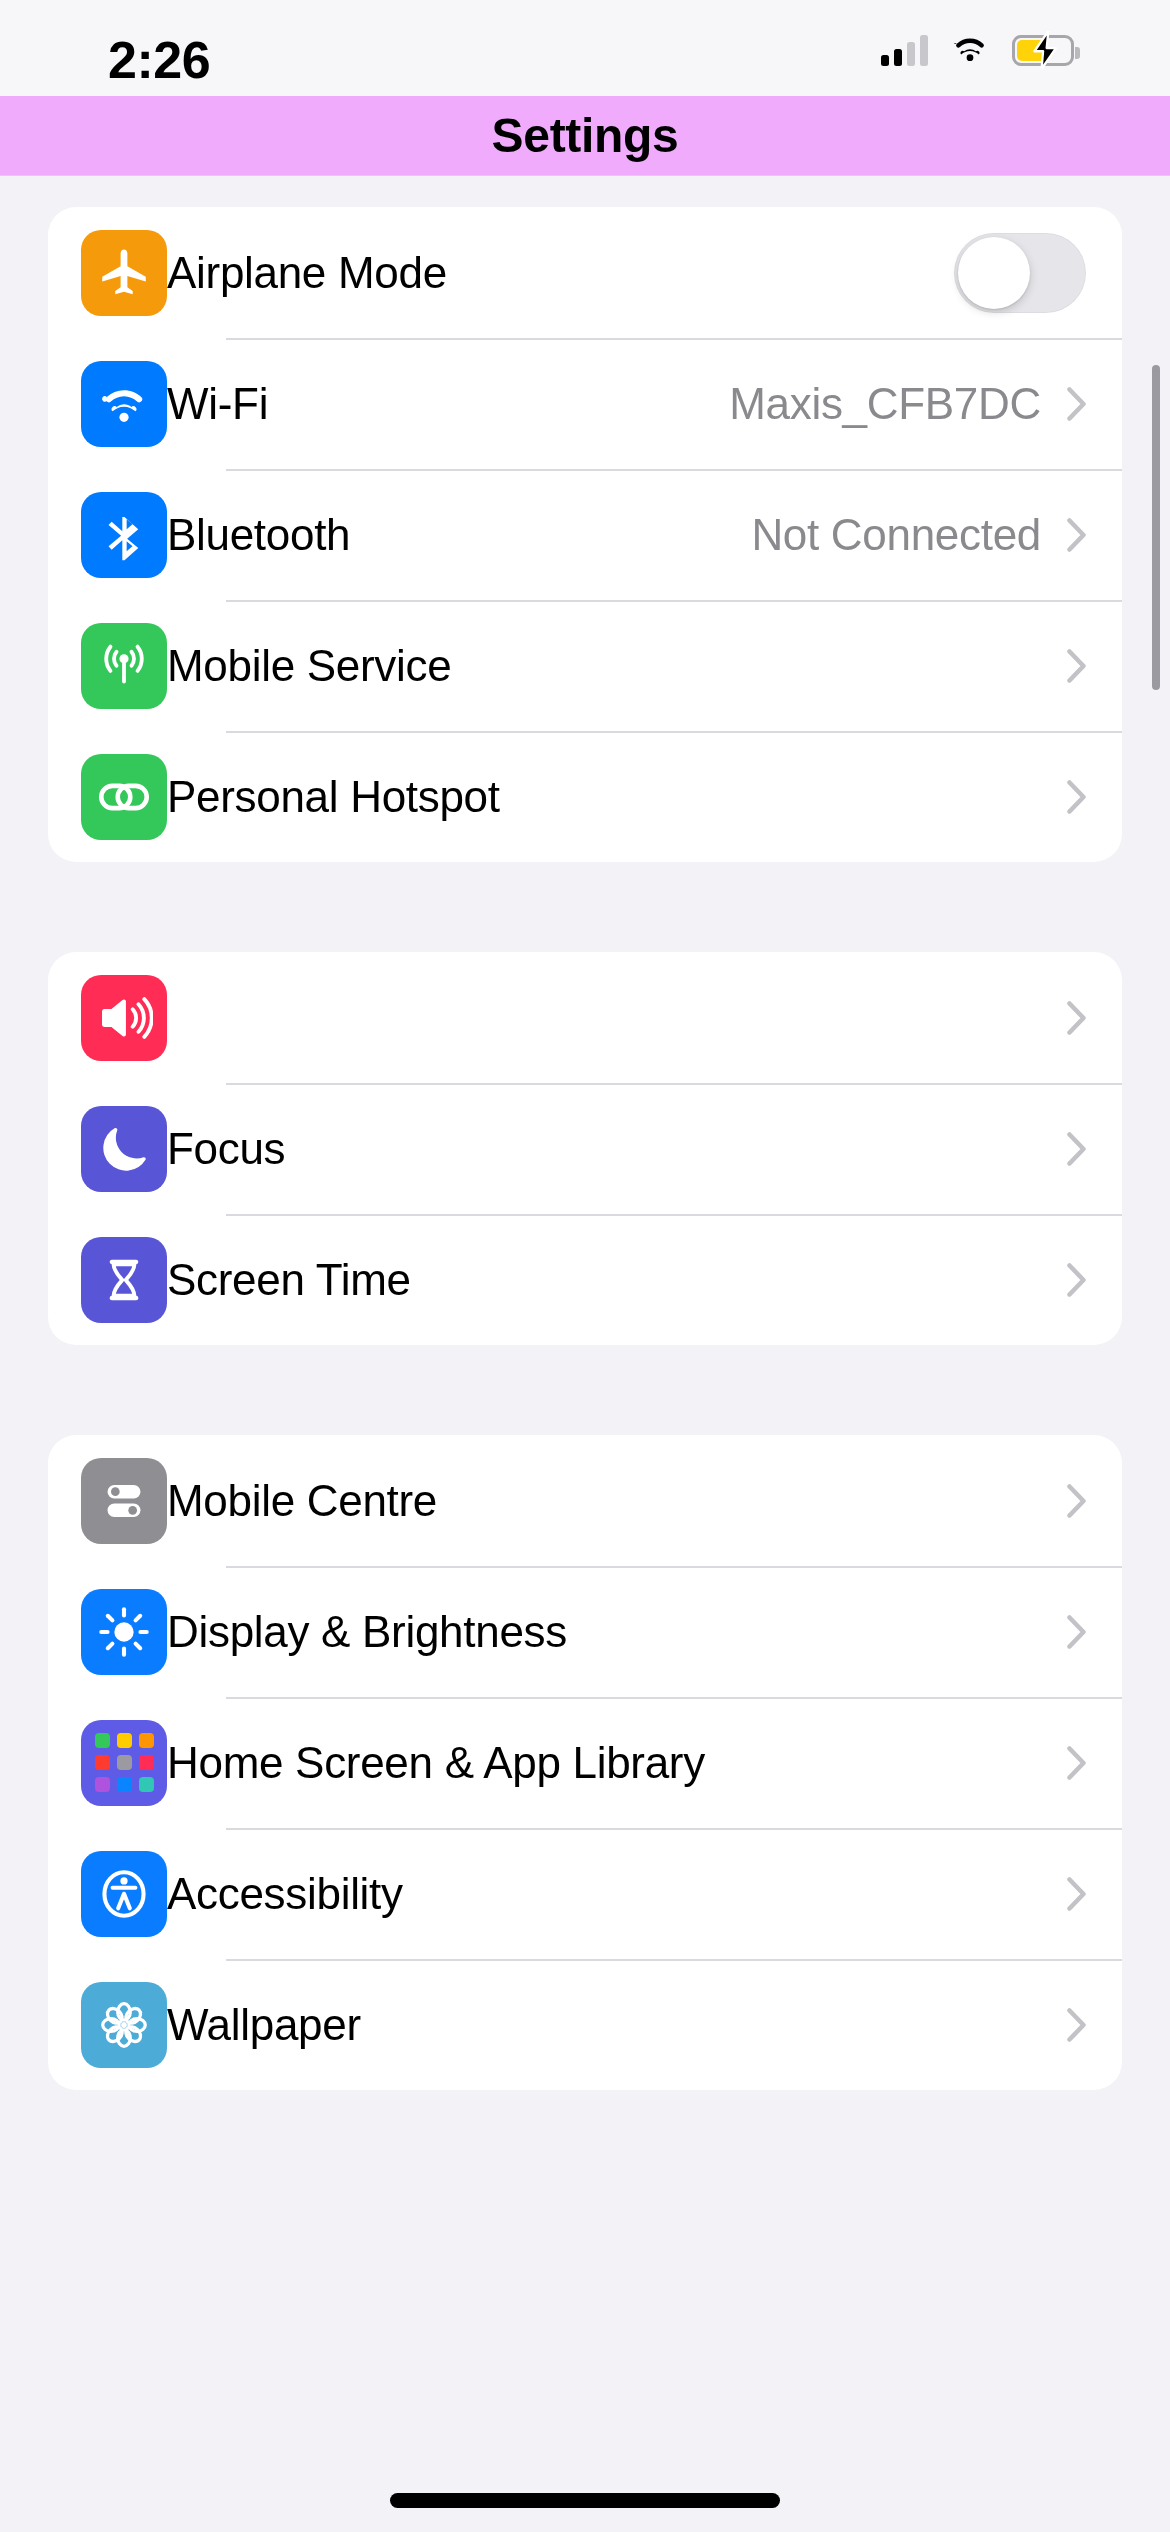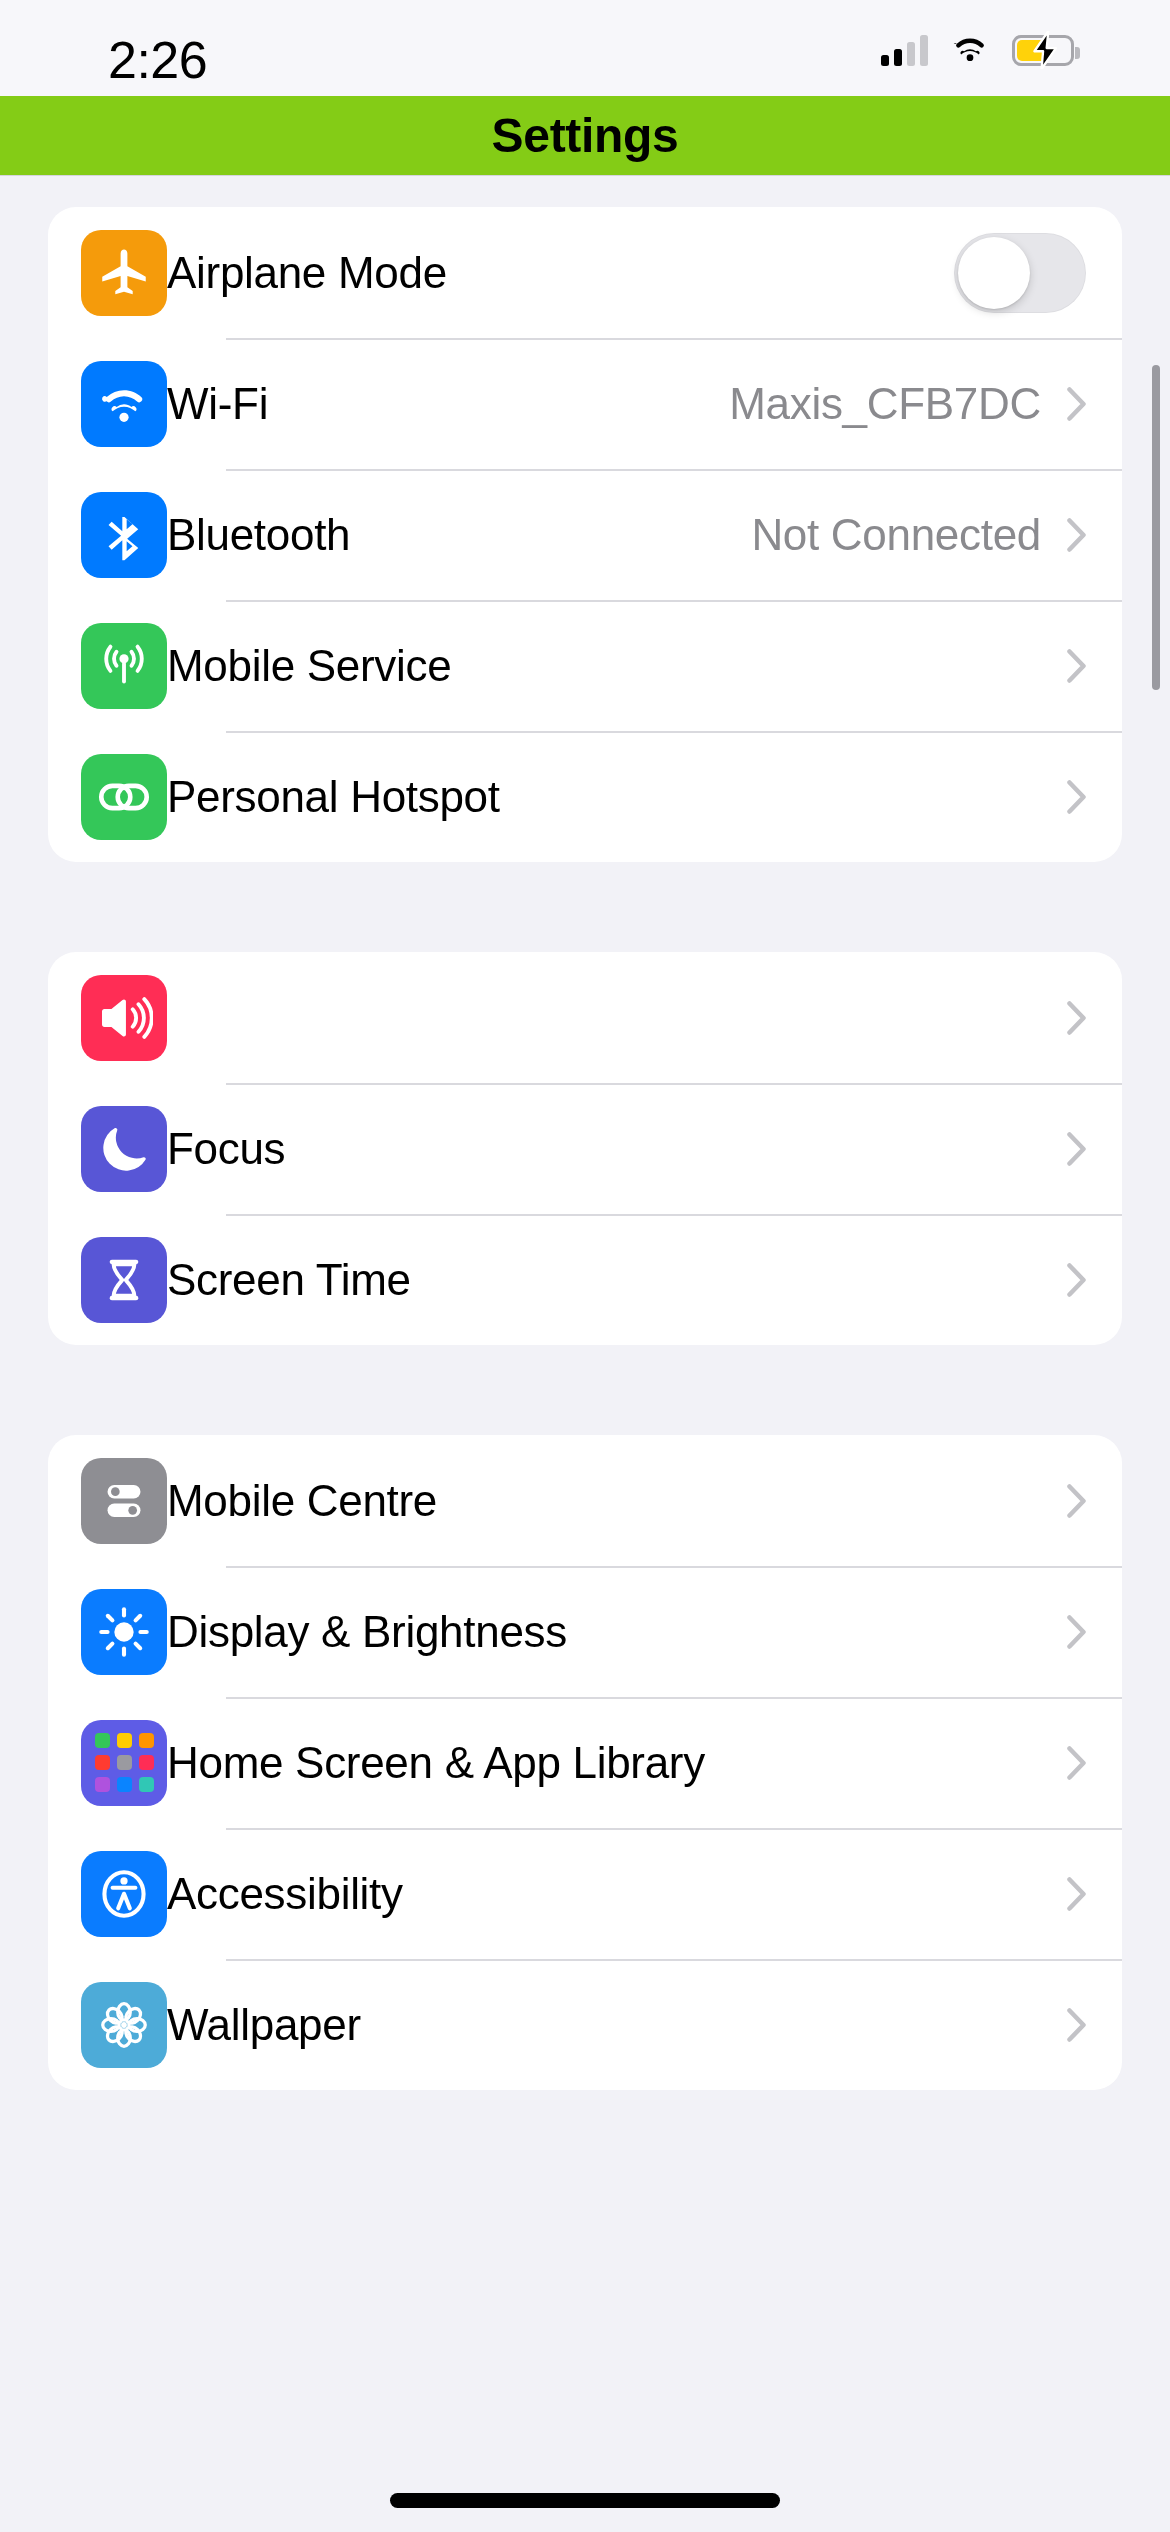--- a/index.html
+++ b/index.html
@@ -13,21 +13,21 @@
   #screen { position:relative; width:1170px; height:2532px; overflow:hidden; background:#F2F2F7; }
 
   
   .statusbar {
     position:absolute; top:0; left:0; width:1170px; height:96px;
     background:#F7F7FA;
     display:flex; align-items:center; justify-content:space-between;
     padding:0 96px 0 108px;
   }
   .status-time {
-    font-size:52px; font-weight:normal; color:#000;
+    font-size:52px; font-weight:bold; color:#000;
     letter-spacing:-0.5px; line-height:1; margin-top:24px;
   }
   .status-right { display:flex; align-items:center; gap:22px; margin-top:4px; }
   .sig-bars { display:flex; align-items:flex-end; gap:5px; height:32px; }
   .sig-bars i { display:block; width:8px; border-radius:2.5px; background:#C8C8CC; }
   .sig-bars i.on { background:#000; }
   .sig-bars i:nth-child(1){ height:11px; }
   .sig-bars i:nth-child(2){ height:17px; }
   .sig-bars i:nth-child(3){ height:24px; }
   .sig-bars i:nth-child(4){ height:31px; }
@@ -45,21 +45,21 @@
     height:100%; border-radius:5px; background:#FFD20A;
   }
   .batt-bolt {
     position:absolute; left:50%; top:50%; transform:translate(-42%,-50%);
     width:30px; height:38px;
   }
 
   
   .navbar {
     position:absolute; top:96px; left:0; width:1170px; height:80px;
-    background:#84cc16;
+    background:#f0abfc;
     display:flex; align-items:center; justify-content:center;
     border-bottom:1.5px solid #D5D5DC;
   }
   .nav-title {
     font-size:48px; font-weight:bold; color:#000; letter-spacing:-0.3px;
   }
 
   
   .content {
     position:absolute; top:177px; left:0; width:1170px; height:2355px;

